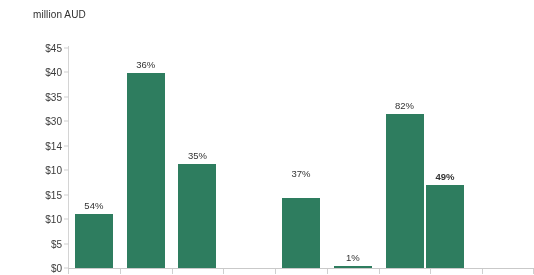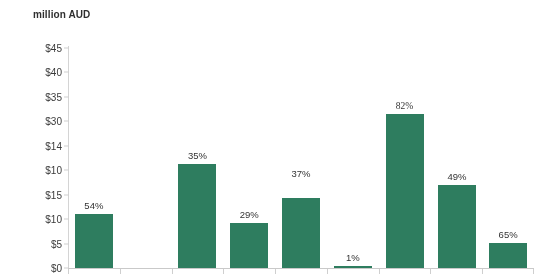--- a/index.html
+++ b/index.html
@@ -21,21 +21,21 @@
     height: 275px;
     background: #ffffff;
   }
 
   
   #axis-unit-title {
     position: absolute;
     left: 33px;
     top: 9px;
     font-size: 10px;
-    font-weight: bold;
+    font-weight: normal;
     color: #2f2f2f;
     letter-spacing: 0.1px;
     white-space: nowrap;
   }
 
   
   #plot-area {
     position: absolute;
     left: 68px;
     top: 48px;
@@ -166,43 +166,39 @@
       <div class="x-tick-mark" style="left: 430.444px;"></div>
       <div class="x-tick-mark" style="left: 482.222px;"></div>
       <div class="x-tick-mark" style="left: 533px;"></div>
     </div>
 
   <div id="plot-area">
       <div class="bar-slot" style="left: 6.88889px; width: 38px;">
         <div class="bar" style="left: 0px; width: 38px; height: 54.2667px; background: rgb(46, 125, 95);"></div>
         <div class="bar-label" style="bottom: 57.2667px; color: rgb(51, 51, 51);">54%</div>
       </div>
+      <div class="bar-slot" style="left: 58.6667px; width: 38px;">
+        <div class="bar" style="left: 0px; width: 38px; height: 195.067px; background: rgb(46, 125, 95);"></div>
+        <div class="bar-label" style="bottom: 198.067px; color: rgb(51, 51, 51);">36%</div>
+      </div>
       <div class="bar-slot" style="left: 110.444px; width: 38px; text-decoration: underline;">
         <div class="bar" style="left: 0px; width: 38px; height: 104.133px; background: rgb(46, 125, 95);"></div>
         <div class="bar-label" style="bottom: 107.133px; color: rgb(51, 51, 51);">35%</div>
       </div>
-      <div class="bar-slot" style="left: 162.222px; width: 38px;">
-        <div class="bar" style="left: 0px; width: 38px; height: 44.9778px; background: rgb(46, 125, 95);"></div>
-        <div class="bar-label" style="bottom: 47.9778px; color: rgb(51, 51, 51);">29%</div>
-      </div>
       <div class="bar-slot" style="left: 214px; width: 38px;">
         <div class="bar" style="left: 0px; width: 38px; height: 70.4px; background: rgb(46, 125, 95);"></div>
         <div class="bar-label" style="bottom: 89px; color: rgb(51, 51, 51);">37%</div>
       </div>
       <div class="bar-slot" style="left: 265.778px; width: 38px;">
         <div class="bar" style="left: 0px; width: 38px; height: 2px; background: rgb(46, 125, 95);"></div>
         <div class="bar-label" style="bottom: 5px; color: rgb(51, 51, 51);">1%</div>
       </div>
-      <div class="bar-slot" style="left: 317.556px; width: 38px; font-family: Liberation Serif, serif;">
+      <div class="bar-slot" style="left: 317.556px; width: 38px;">
         <div class="bar" style="left: 0px; width: 38px; height: 154px; background: rgb(46, 125, 95);"></div>
         <div class="bar-label" style="bottom: 157px; color: rgb(51, 51, 51);">82%</div>
       </div>
-      <div class="bar-slot" style="left: 370px; width: 38px;">
+      <div class="bar-slot" style="left: 358px; width: 38px; font-weight: bold;">
         <div class="bar" style="left: 0px; width: 38px; height: 83.1111px; background: rgb(46, 125, 95);"></div>
         <div class="bar-label" style="bottom: 86.1111px; color: rgb(51, 51, 51);">49%</div>
       </div>
-      <div class="bar-slot" style="left: 421.111px; width: 38px;">
-        <div class="bar" style="left: 0px; width: 38px; height: 25.4222px; background: rgb(46, 125, 95);"></div>
-        <div class="bar-label" style="bottom: 28.4222px; color: rgb(51, 51, 51);">65%</div>
-      </div>
     </div>
 
 </div>
 
 </body></html>

